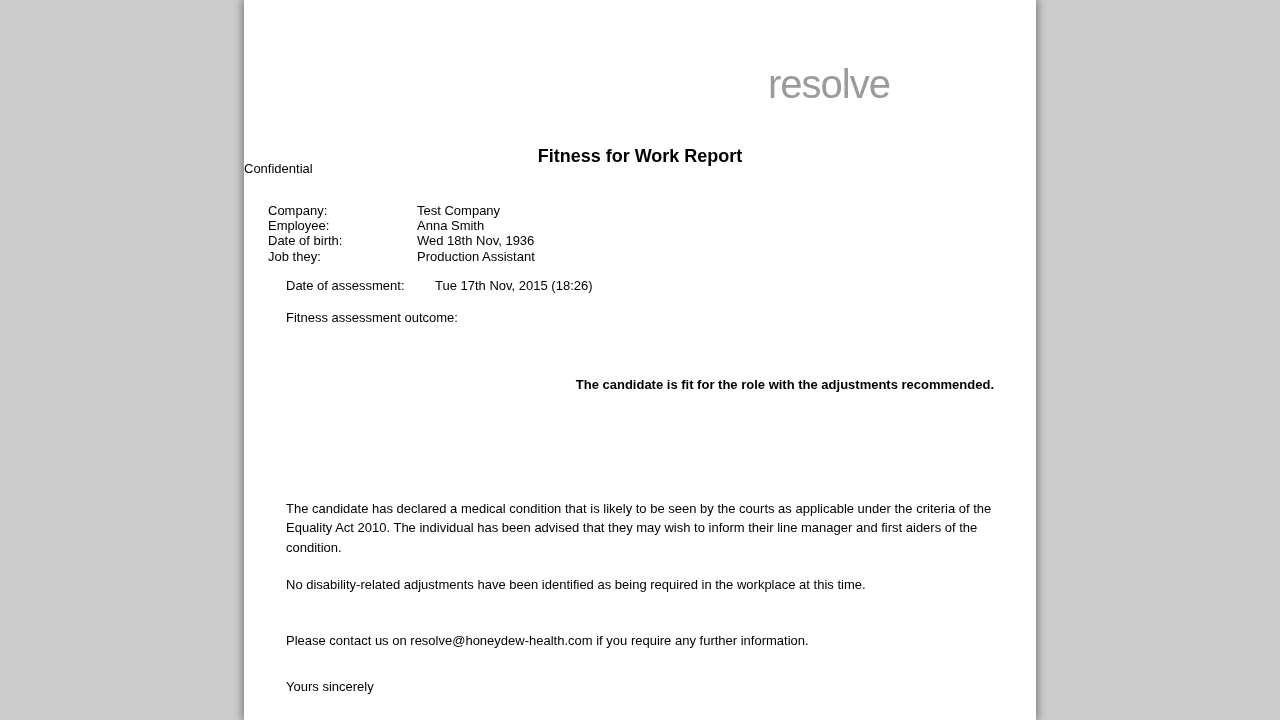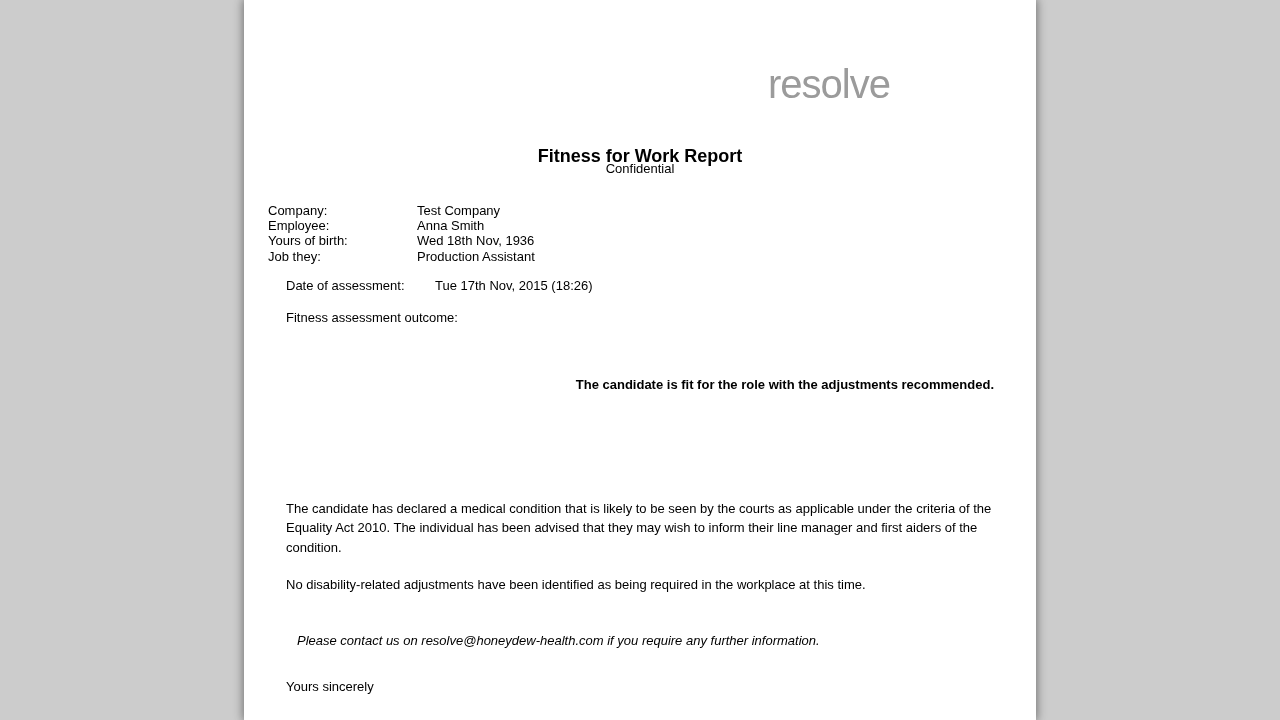--- a/index.html
+++ b/index.html
@@ -27,37 +27,37 @@
   .logo-cross {
     position: absolute; top: 37px; left: 643px;
     width: 63px; height: 78px;
   }
   .doc-title {
     position: absolute; top: 144px; left: 0; width: 100%;
     text-align: center; font-size: 18px; font-weight: 700; line-height: 24px;
   }
   .doc-subtitle {
     position: absolute; top: 161px; left: 0; width: 100%;
-    text-align: center; font-size: 13px; line-height: 16px;
+    font-size: 13px; line-height: 16px;
   }
   .details { position: absolute; top: 203px; left: 24px; right: 42px; }
   .detail-row { display: flex; font-size: 13px; line-height: 15.2px; }
   .detail-label { width: 149px; flex: 0 0 149px; }
   .assessment-row { position: absolute; top: 278px; left: 42px; right: 42px; display: flex; font-size: 13px; line-height: 16px; }
   .assessment-row .detail-label { width: 149px; flex: 0 0 149px; }
   .outcome-label { position: absolute; top: 310px; left: 42px; font-size: 13px; line-height: 16px; }
   .outcome-statement {
     position: absolute; top: 377px; left: 42px; right: 42px;
     text-align: right; font-size: 13px; font-weight: 700; line-height: 16px;
   }
   .para { position: absolute; left: 42px; right: 42px; font-size: 13px; line-height: 19.4px; }
   .para-1 { top: 443px; }
   .para-2 { top: 499px; }
   .para-3 { top: 575px; }
-  .contact-line { position: absolute; top: 633px; left: 53px; right: 42px; font-size: 13px; line-height: 16px; font-style: italic; }
+  .contact-line { position: absolute; top: 633px; left: 42px; right: 42px; font-size: 13px; line-height: 16px; }
   .closing-line { position: absolute; top: 679px; left: 42px; right: 42px; font-size: 13px; line-height: 16px; }
 </style>
 </head>
 <body>
 
 <div class="stage">
   <div class="paper">
 
     <span class="logo-text">resolve</span>
 
@@ -92,21 +92,21 @@
     <div class="details">
       <div class="detail-row">
         <span class="detail-label">Company:</span>
         <span class="detail-value">Test Company</span>
       </div>
       <div class="detail-row">
         <span class="detail-label">Employee:</span>
         <span class="detail-value">Anna Smith</span>
       </div>
       <div class="detail-row">
-        <span class="detail-label">Yours of birth:</span>
+        <span class="detail-label">Date of birth:</span>
         <span class="detail-value">Wed 18th Nov, 1936</span>
       </div>
       <div class="detail-row">
         <span class="detail-label">Job they:</span>
         <span class="detail-value">Production Assistant</span>
       </div>
     </div>
 
     <div class="assessment-row">
       <span class="detail-label">Date of assessment:</span>

